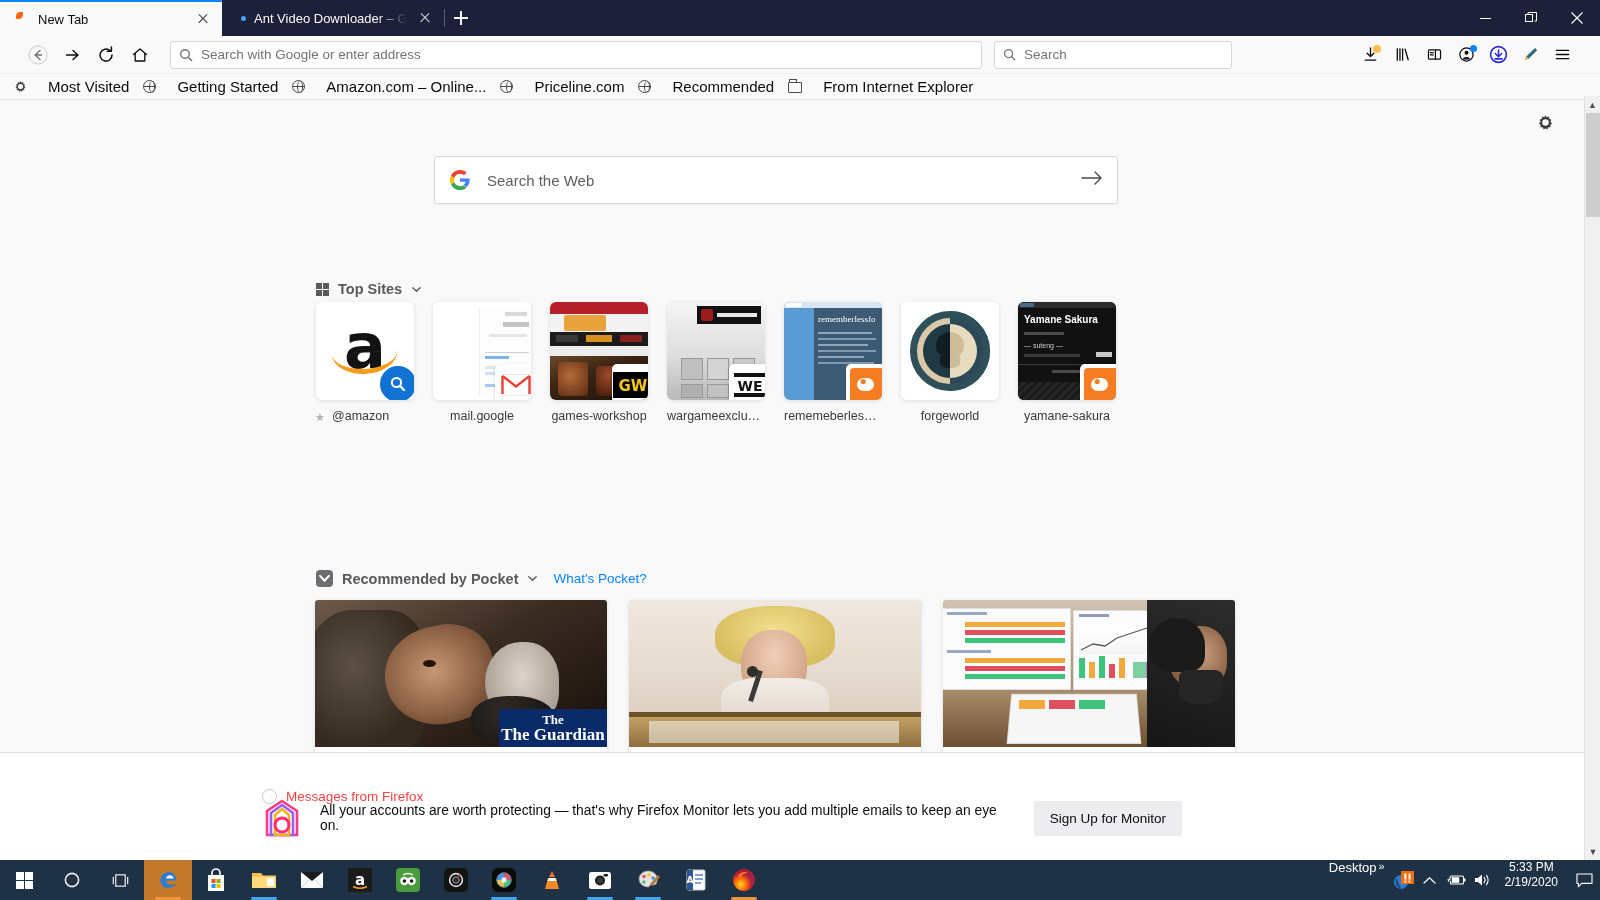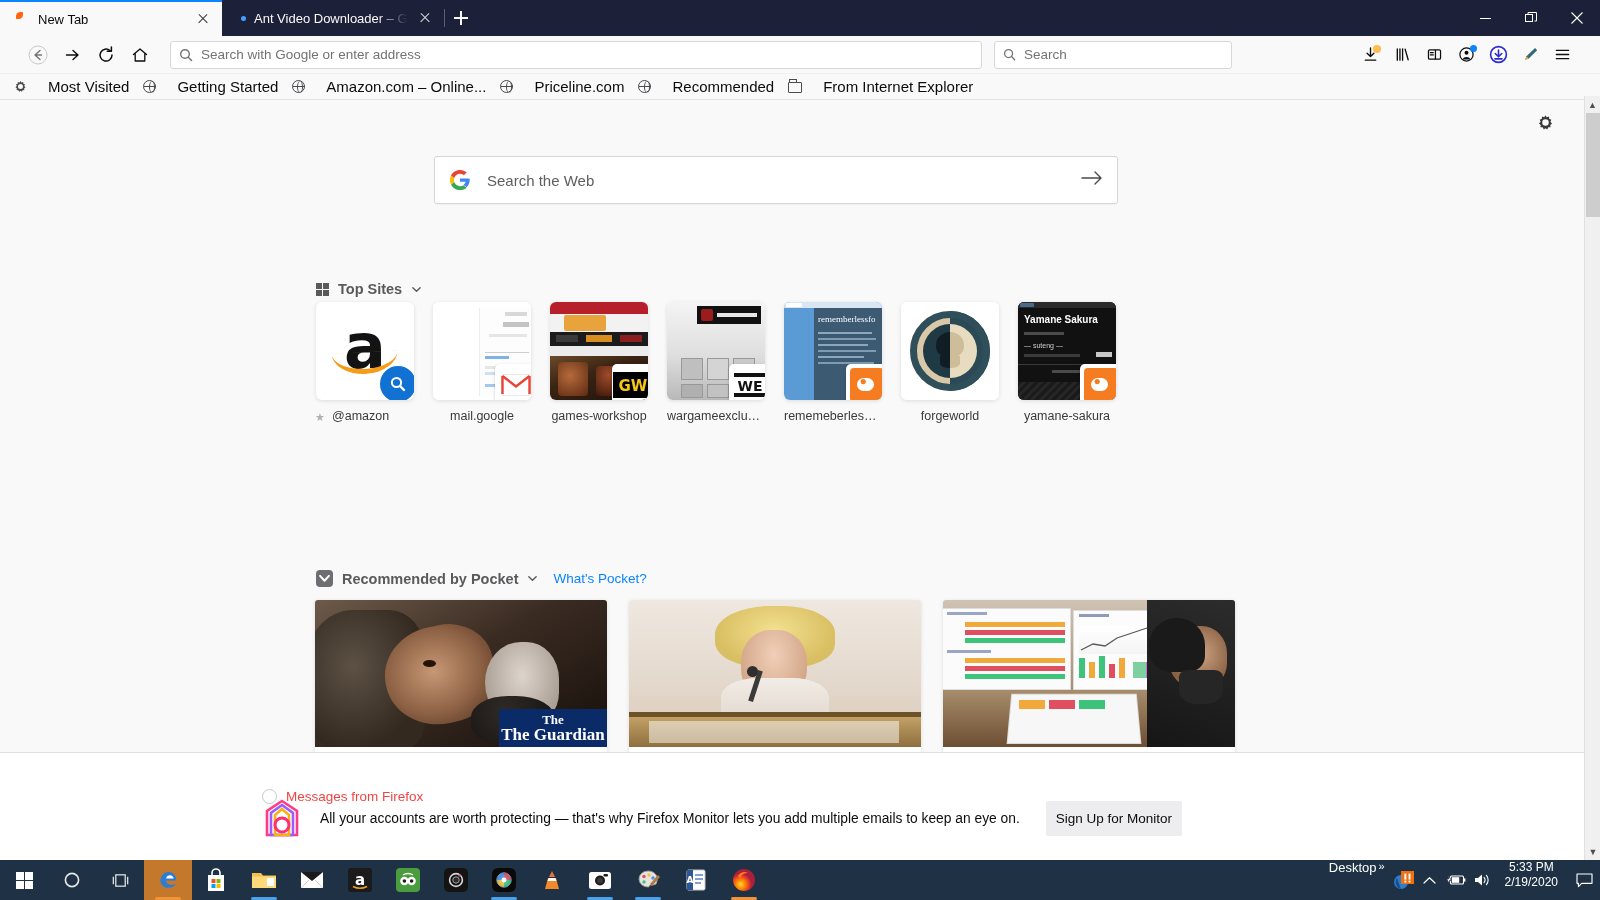--- a/index.html
+++ b/index.html
@@ -245,21 +245,21 @@
     width: 15px; height: 15px; border-radius: 50%; border: 1.5px solid #c8c8cc;
     position: relative;
   }
   .snippet-row {
     position: absolute; left: 262px; top: 45px; display: flex; align-items: center; gap: 18px;
     width: 920px;
   }
   .monitor-logo { width: 40px; height: 40px; flex: 0 0 40px; }
   .snippet-text { font-size: 13.8px; color: #0c0c0d; flex: 1; }
   .snippet-btn {
-    background: #ededf0; border: none; border-radius: 2px; padding: 10px 10px;
+    background: #ededf0; border: none; border-radius: 2px; padding: 10px 16px;
     font-size: 13.5px; color: #0c0c0d; cursor: pointer; white-space: nowrap;
     font-family: "Liberation Sans", sans-serif;
   }
 
   
   .scrollbar {
     position: absolute; right: 0; top: 96px; width: 16px; height: 764px;
     background: #f0f0f0; border-left: 1px solid #e0e0e0;
   }
   .sb-up {

